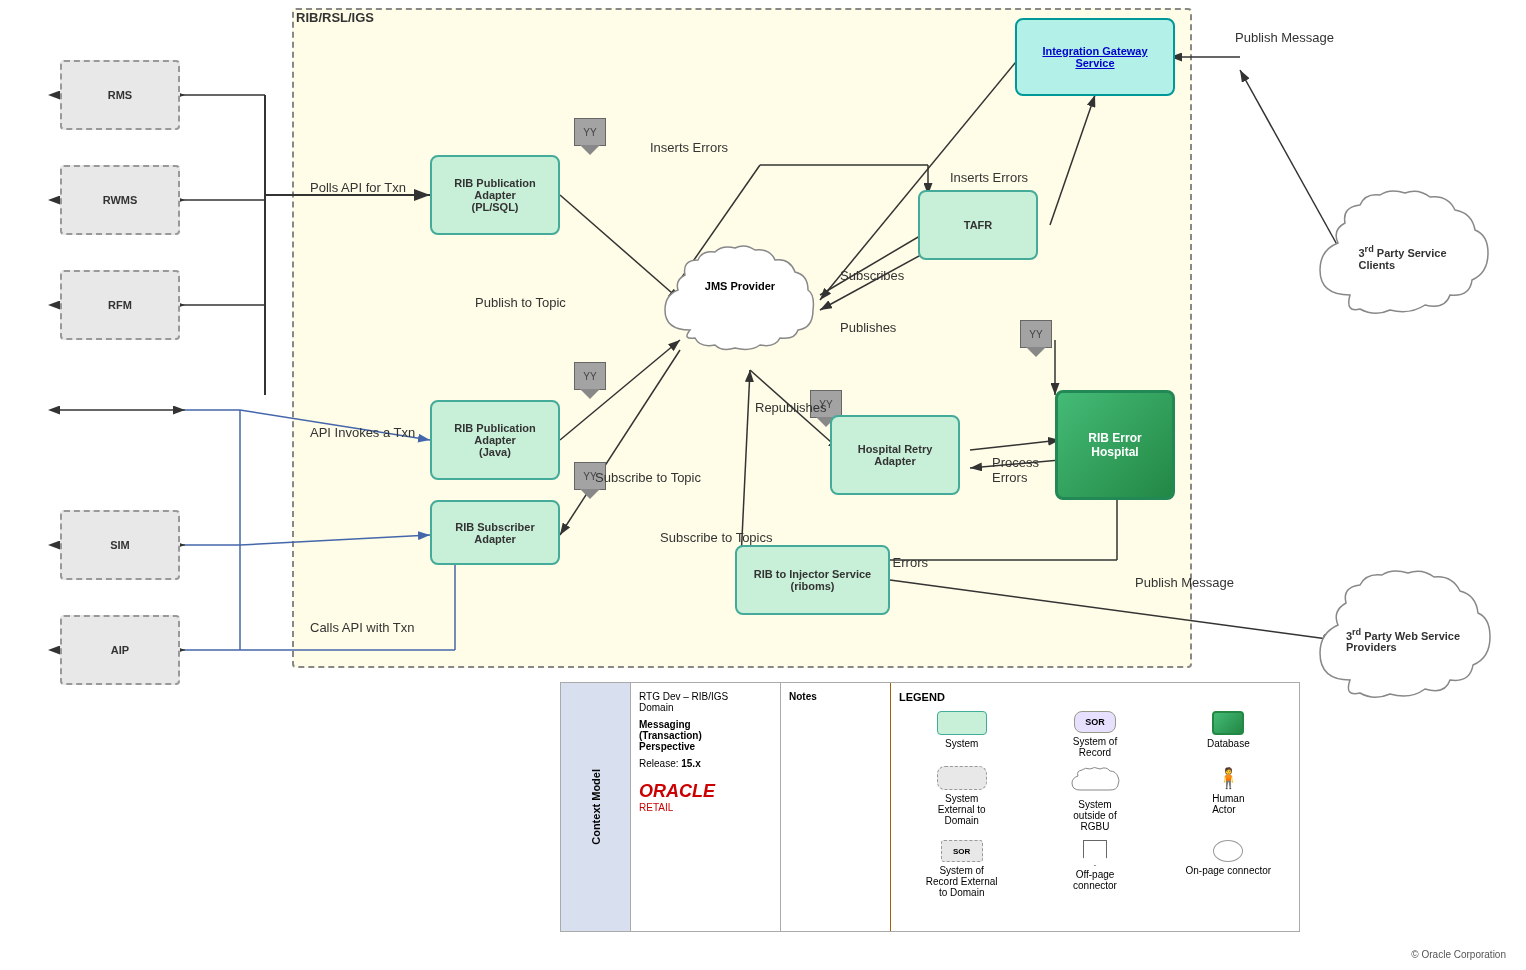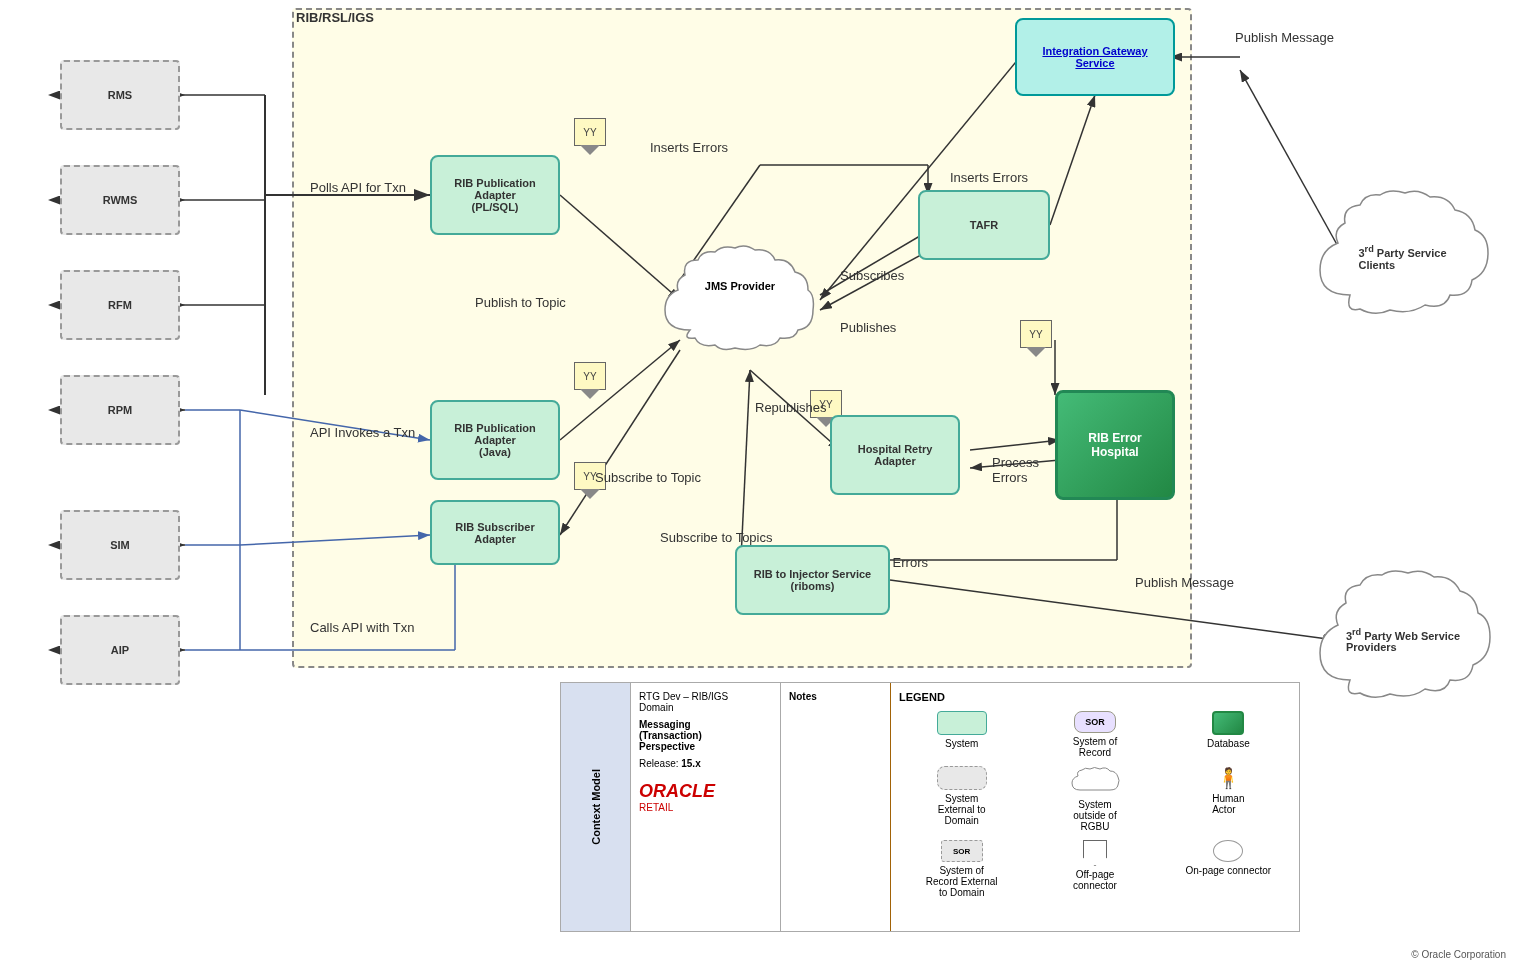--- a/index.html
+++ b/index.html
@@ -139,21 +139,21 @@
       color: #333;
       white-space: nowrap;
     }
 
     
     .yy-connector {
       position: absolute;
       width: 32px;
       height: 28px;
       border: 1px solid #666;
-      background: #fef9c3;
+      background: #a3a3a3;
       display: flex;
       align-items: center;
       justify-content: center;
       font-size: 10px;
       color: #444;
     }
     .yy-connector::after {
       content: '';
       position: absolute;
       bottom: -10px;
@@ -274,23 +274,20 @@
   </svg>
 
   <div class="ext-box" style="left:60px;top:60px;width:120px;height:70px;">
     <span>RMS</span>
   </div>
   <div class="ext-box" style="left:60px;top:165px;width:120px;height:70px;">
     <span>RWMS</span>
   </div>
   <div class="ext-box" style="left:60px;top:270px;width:120px;height:70px;">
     <span>RFM</span>
-  </div>
-  <div class="ext-box" style="left:60px;top:375px;width:120px;height:70px;">
-    <span>RPM</span>
   </div>
   <div class="ext-box" style="left:60px;top:510px;width:120px;height:70px;">
     <span>SIM</span>
   </div>
   <div class="ext-box" style="left:60px;top:615px;width:120px;height:70px;">
     <span>AIP</span>
   </div>
 
   <div class="arrow-label" style="left:310px;top:180px;">Polls API for Txn</div>
   <div class="arrow-label" style="left:310px;top:425px;">API Invokes a Txn</div>
@@ -326,21 +323,21 @@
   <div class="arrow-label" style="left:1050px;top:30px;">Publish to Topic</div>
   <div class="arrow-label" style="left:1135px;top:575px;">Publish Message</div>
 
   <div class="jms-cloud" style="left:660px;top:240px;width:160px;height:130px;">
     <svg viewBox="0 0 160 130" xmlns="http://www.w3.org/2000/svg">
       <path d="M30,90 Q5,90 5,70 Q5,55 18,50 Q15,40 25,35 Q22,20 38,20 Q42,10 55,12 Q62,5 75,8 Q85,3 95,10 Q110,8 115,20 Q130,18 135,32 Q148,35 148,50 Q155,55 153,70 Q153,88 138,90 Q135,100 120,98 Q115,108 100,105 Q90,112 75,108 Q62,112 55,105 Q40,108 35,98 Q22,100 30,90Z" fill="white" stroke="#888" stroke-width="1.5"></path>
     </svg>
     <div class="cloud-text" style="position:absolute;top:30px;left:10px;width:140px;text-align:center;font-weight:bold;font-size:11px;">JMS Provider</div>
   </div>
 
-  <div class="sys-box" style="left:918px;top:190px;width:132px;height:70px;">
+  <div class="sys-box" style="left:918px;top:190px;width:120px;height:70px;">
     <span>TAFR</span>
   </div>
 
   <div class="sys-box" style="left:830px;top:415px;width:130px;height:80px;">
     <span>Hospital Retry<br>Adapter</span>
   </div>
 
   <div class="db-box" style="left:1055px;top:390px;width:120px;height:110px;border-radius:50%/20px;border-radius:8px;">
     <span>RIB Error<br>Hospital</span>
   </div>

